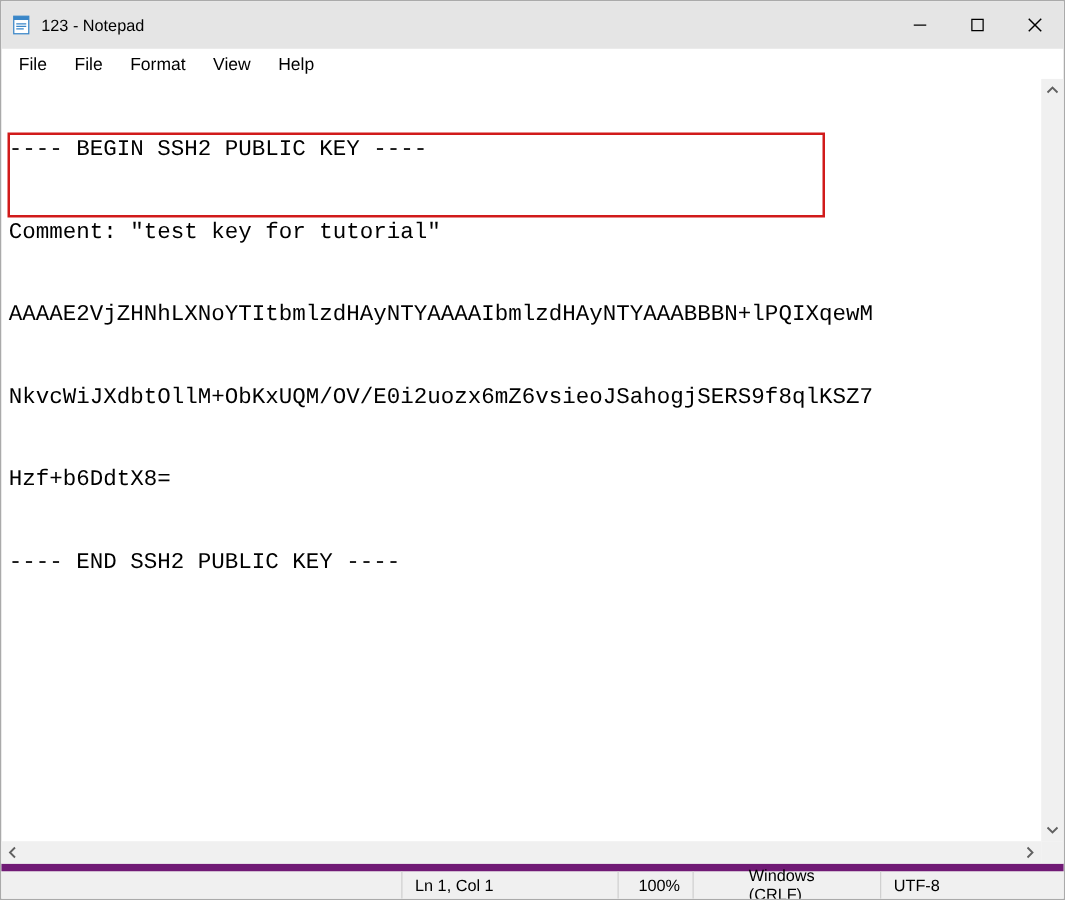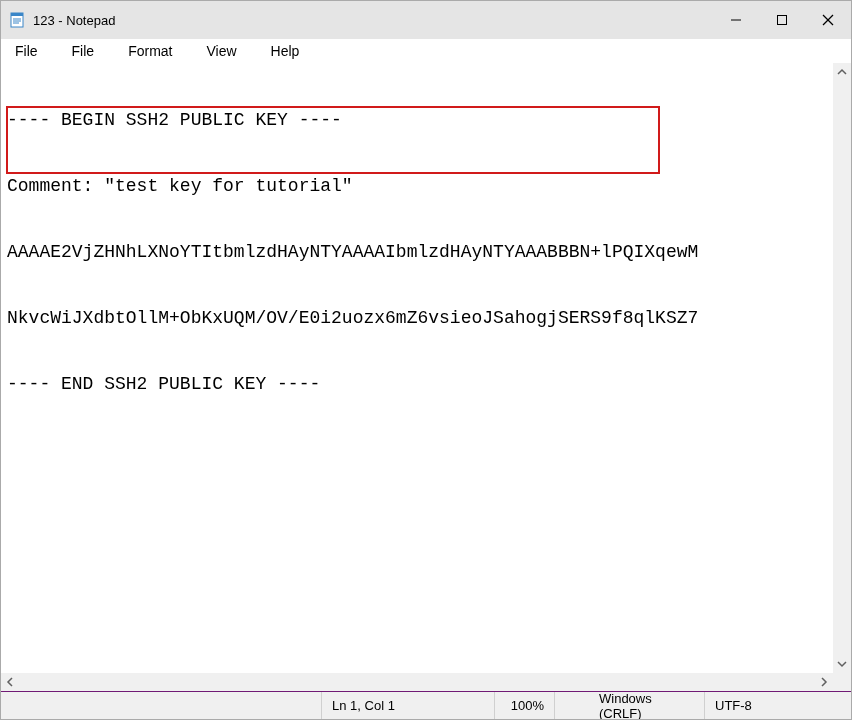--- a/index.html
+++ b/index.html
@@ -59,21 +59,21 @@
       width: 12px;
       height: 12px;
     }
     
     .menubar {
       height: 24px;
       display: flex;
       align-items: center;
       padding: 0 4px;
       font-size: 14px;
-      gap: 14px;
+      gap: 2px;
     }
     .menubar .menu-item {
       padding: 2px 10px;
       cursor: default;
       color: #000;
     }
     
     .content-wrap {
       flex: 1;
       position: relative;
@@ -160,21 +160,21 @@
       right: 0;
       bottom: 0;
       width: 18px;
       height: 18px;
       background: #f0f0f0;
     }
     
     .statusbar {
       height: 28px;
       background: #f0f0f0;
-      border-top: 1px solid #701a75;
+      border-top: 6px solid #701a75;
       display: flex;
       align-items: stretch;
       font-size: 13px;
       color: #000;
     }
     .statusbar .cell {
       border-left: 1px solid #d0d0d0;
       display: flex;
       align-items: center;
       padding: 0 10px;
@@ -242,20 +242,21 @@
   <span class="menu-item">Help</span>
 </div>
 
 <div class="content-wrap">
   <div class="text-area">
     <div class="doc">
       <span class="line"><span class="cursor-caret"></span><span>---- BEGIN SSH2 PUBLIC KEY ----</span></span>
       <span class="line">Comment: "test key for tutorial"</span>
       <span class="line">AAAAE2VjZHNhLXNoYTItbmlzdHAyNTYAAAAIbmlzdHAyNTYAAABBBN+lPQIXqewM</span>
       <span class="line">NkvcWiJXdbtOllM+ObKxUQM/OV/E0i2uozx6mZ6vsieoJSahogjSERS9f8qlKSZ7</span>
+      <span class="line">Hzf+b6DdtX8=</span>
       <span class="line">---- END SSH2 PUBLIC KEY ----</span>
     </div>
     <div class="highlight-box"></div>
   </div>
 
   <div class="vscroll">
     <div class="arrow">
       <svg viewBox="0 0 10 10" width="10" height="10">
           <path d="M1 7 L5 3 L9 7" fill="none" stroke="#606060" stroke-width="1.5"></path>
         </svg>

